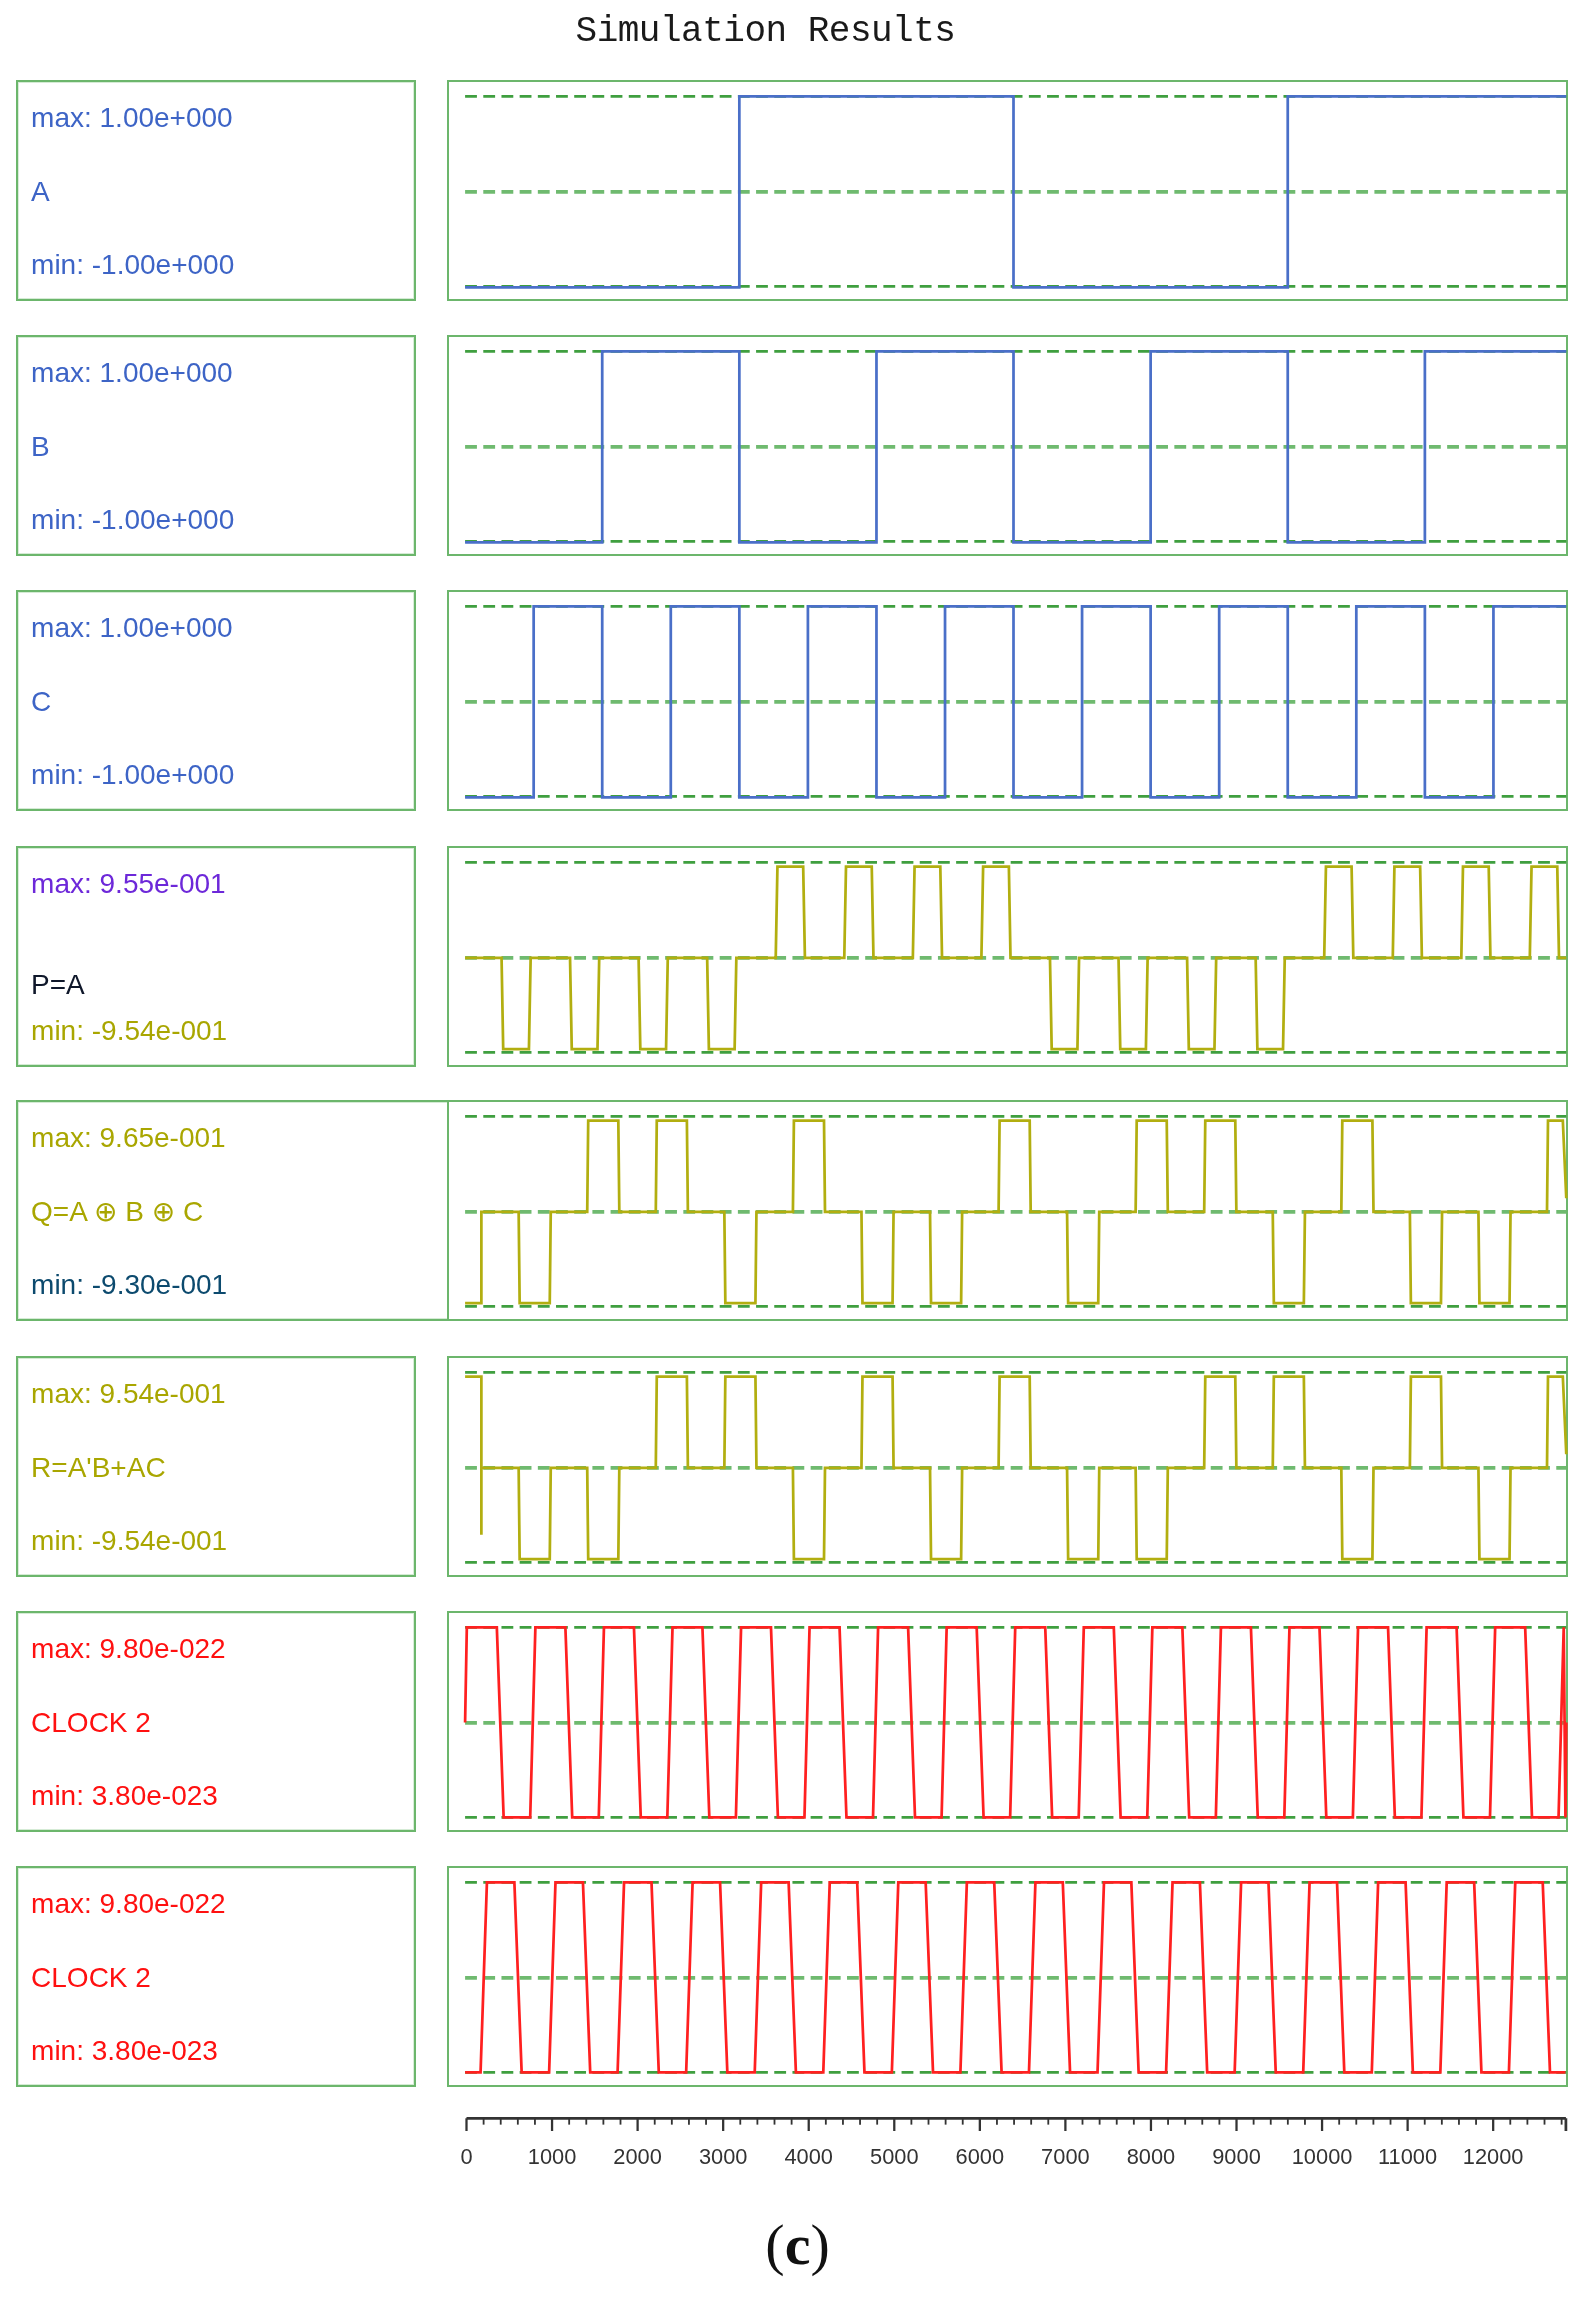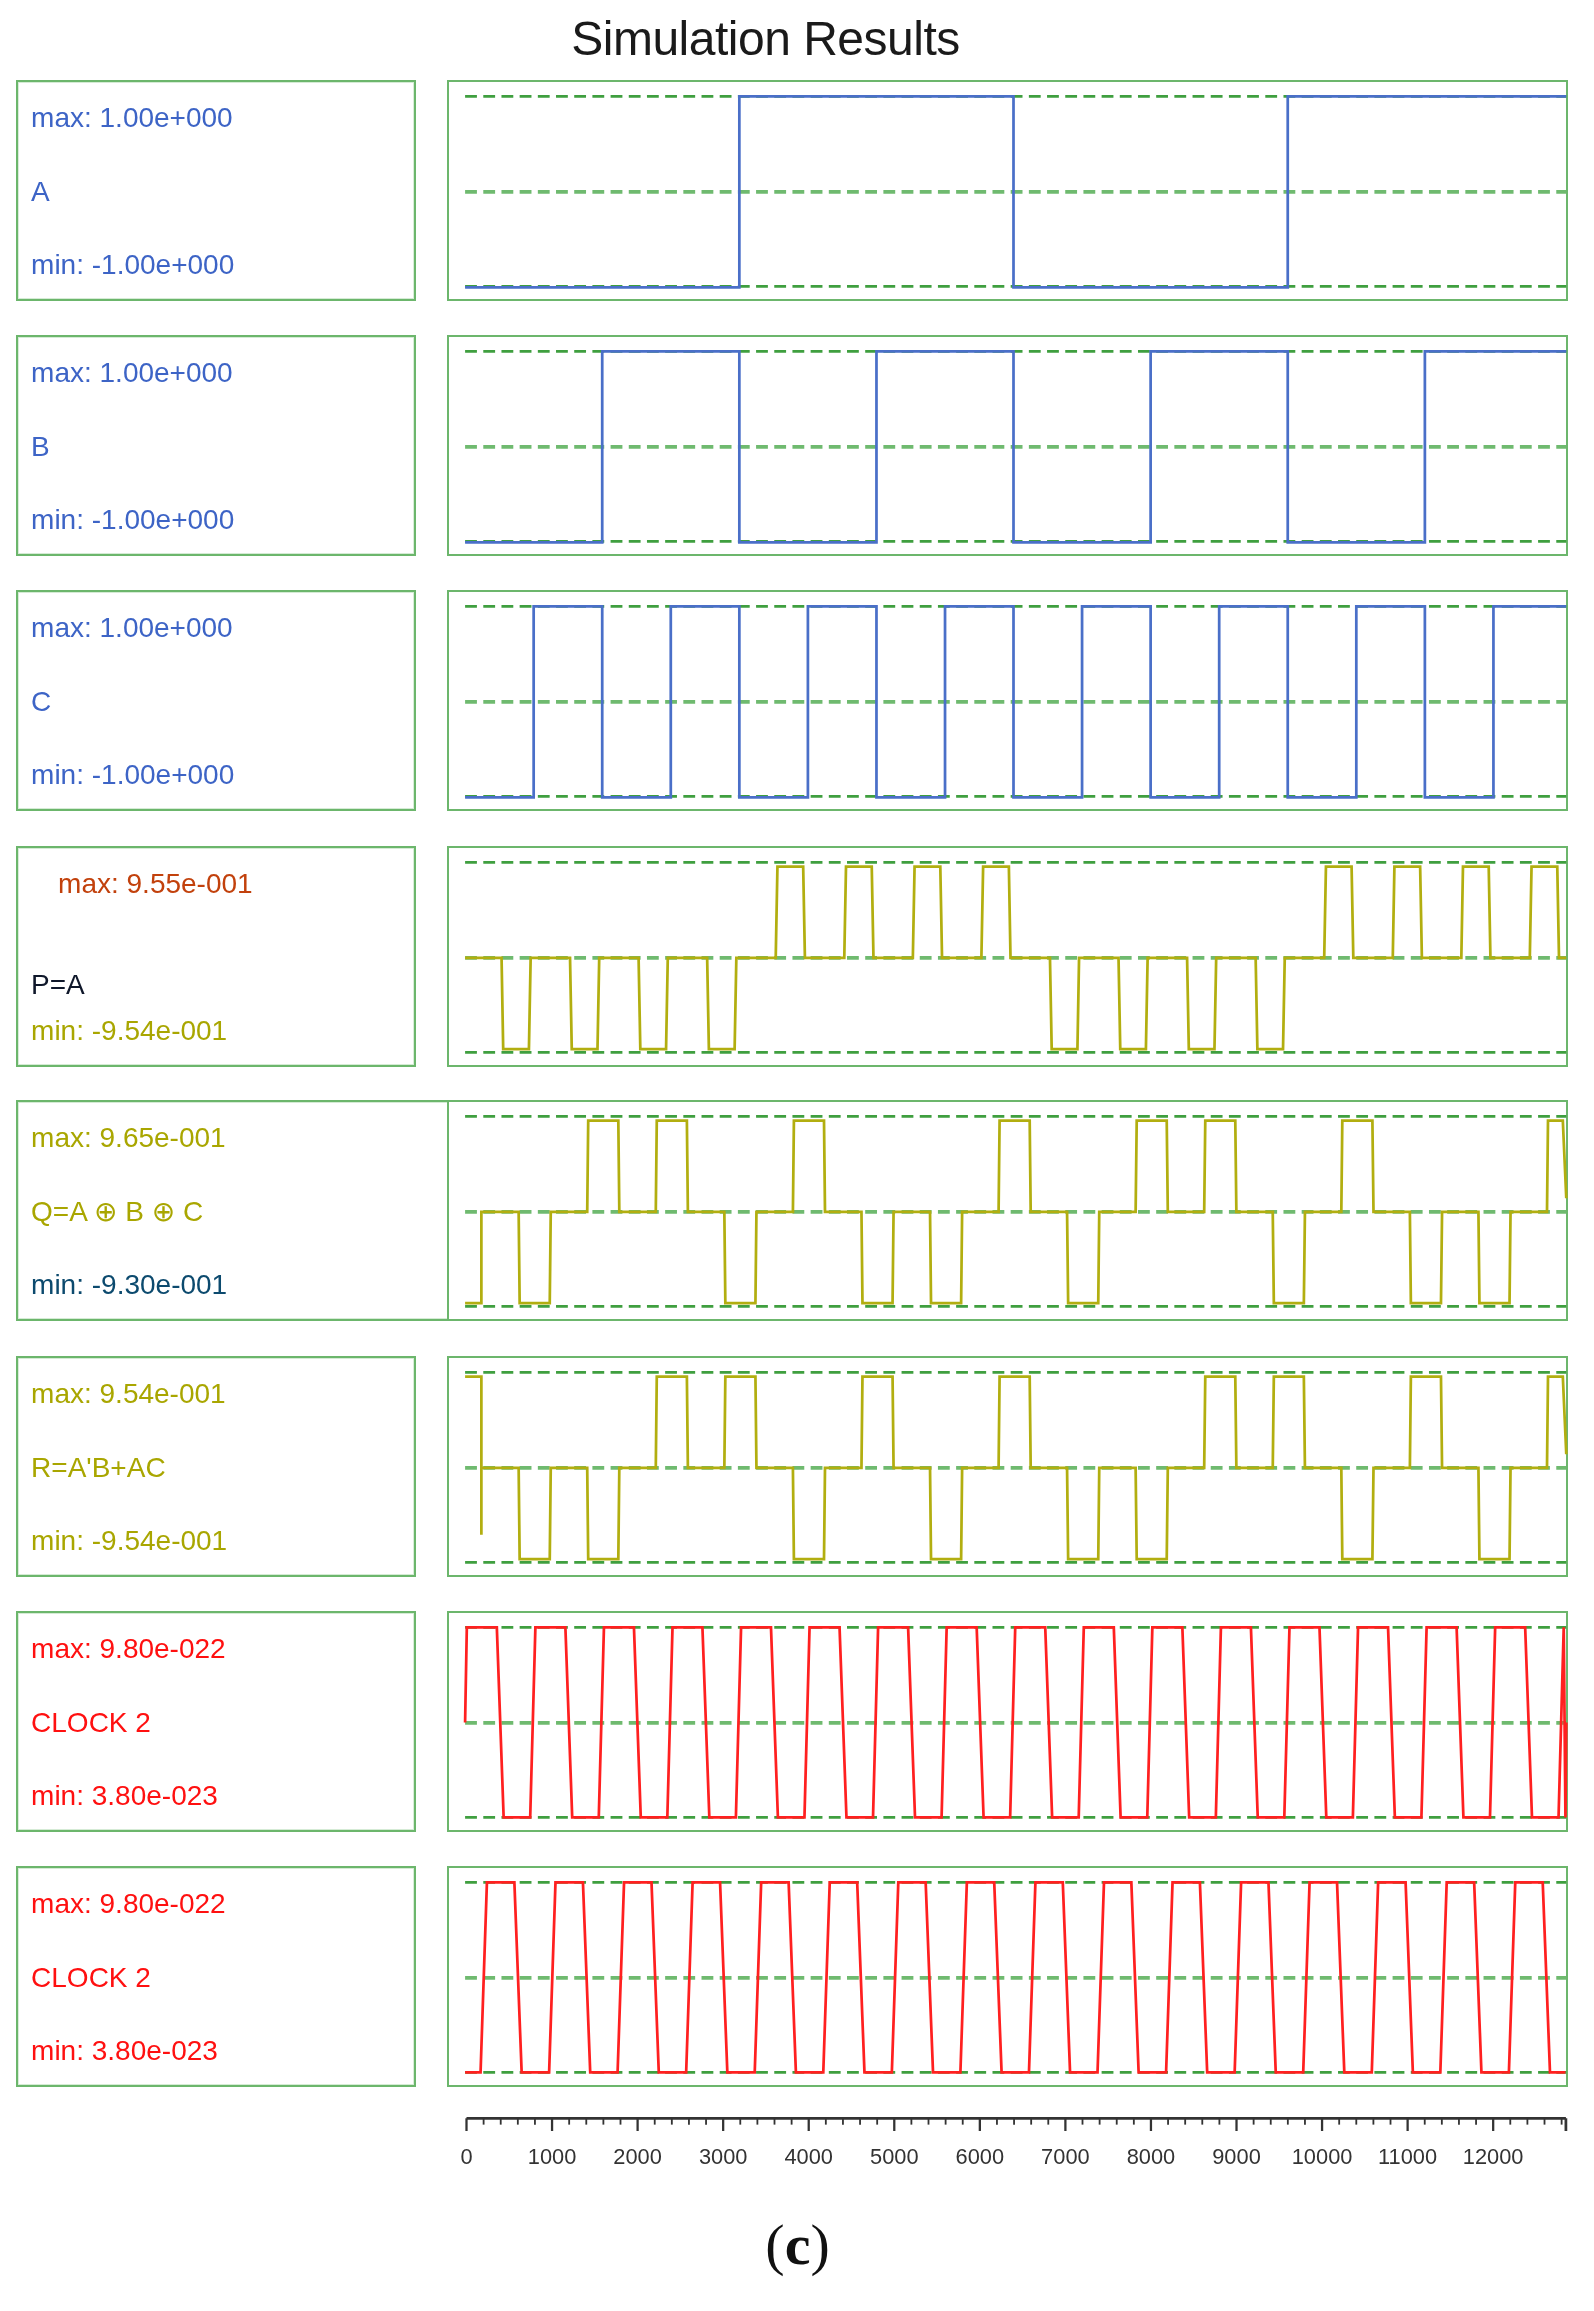--- a/index.html
+++ b/index.html
@@ -1,17 +1,17 @@
 <!DOCTYPE html>
 <html style="font-size:14.5px"><head>
 <meta charset="utf-8">
 <style>
   html, body { margin: 0; padding: 0; background: #ffffff; }
   body { width: 1595px; height: 2311px; position: relative; overflow: hidden; font-family: "Liberation Sans", sans-serif; }
-  .title { position: absolute; left: 0; width: 1531px; top: 11px; text-align: center; font-size: 48px; color: #1a1a1a; font-family: Liberation Sans, sans-serif; letter-spacing: -0.5px; }
+  .title { position: absolute; left: 0; width: 1531px; top: 11px; text-align: center; font-size: 36px; color: #1a1a1a; font-family: Liberation Mono, monospace; letter-spacing: -0.5px; }
   .label-box { position: absolute; left: 16.4px; width: 396px; height: 217px; border: 2.7px solid #6cb66c; box-shadow: inset 0 0 0 0.9px #2f9a2f33; background: #fff; }
   .label-box .line { position: absolute; left: 12.7px; font-size: 28px; white-space: nowrap; line-height: 1; }
   .label-box .l-max { top: 22px; }
   .label-box .l-name { top: 96px; }
   .label-box .l-min { top: 169px; }
   .plot-box { position: absolute; left: 447px; width: 1117px; height: 217px; border: 2.7px solid #6cb66c; background: #fff; }
   .plot-box svg { position: absolute; left: -2.7px; top: -2.7px; }
   .axis { position: absolute; left: 0; top: 2100px; width: 1595px; height: 82px; }
   .caption { position: absolute; left: 0; width: 1595px; top: 2211px; text-align: center; font-family: "Liberation Serif", "DejaVu Serif", serif; font-size: 58px; color: #111; }
   .caption b { font-weight: bold; }
@@ -58,21 +58,21 @@
   <div class="plot-box" style="top: 590px;">
       <svg width="1123" height="223" viewBox="0 0 1235 245">
         <line x1="21" x2="1232" y1="19" y2="19" stroke="#3f9f3f" stroke-width="3" stroke-dasharray="13 7"></line>
         <line x1="21" x2="1232" y1="124" y2="124" stroke="#6fba6f" stroke-width="4" stroke-dasharray="13 7"></line>
         <line x1="21" x2="1232" y1="228" y2="228" stroke="#3f9f3f" stroke-width="3" stroke-dasharray="13 7"></line>
         <polyline points="21.0,229.0 96.4,229.0 96.4,19.0 171.8,19.0 171.8,229.0 247.2,229.0 247.2,19.0 322.6,19.0 322.6,229.0 398.0,229.0 398.0,19.0 473.4,19.0 473.4,229.0 548.8,229.0 548.8,19.0 624.1,19.0 624.1,229.0 699.5,229.0 699.5,19.0 774.9,19.0 774.9,229.0 850.3,229.0 850.3,19.0 925.7,19.0 925.7,229.0 1001.1,229.0 1001.1,19.0 1076.5,19.0 1076.5,229.0 1151.9,229.0 1151.9,19.0 1232.0,19.0" fill="none" stroke="#4a6fc8" stroke-width="3" stroke-linejoin="miter"></polyline>
       </svg>
     </div>
 
   <div class="label-box" style="top: 846px;">
-    <div class="line l-max" style="color: #c2410c; margin-left: 27px;">max: 9.55e-001</div>
+    <div class="line l-max" style="color: #6d28d9;">max: 9.55e-001</div>
     <div class="line l-name" style="color: #0f172a; margin-top: 27px;">P=A</div>
     <div class="line l-min" style="color: rgb(169, 166, 0);">min: -9.54e-001</div>
   </div>
   <div class="plot-box" style="top: 846px;">
       <svg width="1123" height="223" viewBox="0 0 1235 245">
         <line x1="21" x2="1232" y1="19" y2="19" stroke="#3f9f3f" stroke-width="3" stroke-dasharray="13 7"></line>
         <line x1="21" x2="1232" y1="124" y2="124" stroke="#6fba6f" stroke-width="4" stroke-dasharray="13 7"></line>
         <line x1="21" x2="1232" y1="228" y2="228" stroke="#3f9f3f" stroke-width="3" stroke-dasharray="13 7"></line>
         <polyline points="21.0,124.0 61.1,124.0 62.9,224.3 91.2,224.3 93.1,124.0 136.4,124.0 138.3,224.3 166.6,224.3 168.5,124.0 211.8,124.0 213.7,224.3 242.0,224.3 243.9,124.0 287.2,124.0 289.1,224.3 317.4,224.3 319.3,124.0 362.6,124.0 364.5,23.7 392.8,23.7 394.7,124.0 438.0,124.0 439.9,23.7 468.2,23.7 470.1,124.0 513.4,124.0 515.3,23.7 543.6,23.7 545.5,124.0 588.8,124.0 590.7,23.7 619.0,23.7 620.8,124.0 664.2,124.0 666.1,224.3 694.4,224.3 696.2,124.0 739.6,124.0 741.5,224.3 769.7,224.3 771.6,124.0 815.0,124.0 816.9,224.3 845.1,224.3 847.0,124.0 890.4,124.0 892.3,224.3 920.5,224.3 922.4,124.0 965.8,124.0 967.7,23.7 995.9,23.7 997.8,124.0 1041.2,124.0 1043.0,23.7 1071.3,23.7 1073.2,124.0 1116.6,124.0 1118.4,23.7 1146.7,23.7 1148.6,124.0 1191.9,124.0 1193.8,23.7 1222.1,23.7 1224.0,124.0 1232.0,124.0" fill="none" stroke="#b2ae10" stroke-width="3" stroke-linejoin="miter"></polyline>
       </svg>

